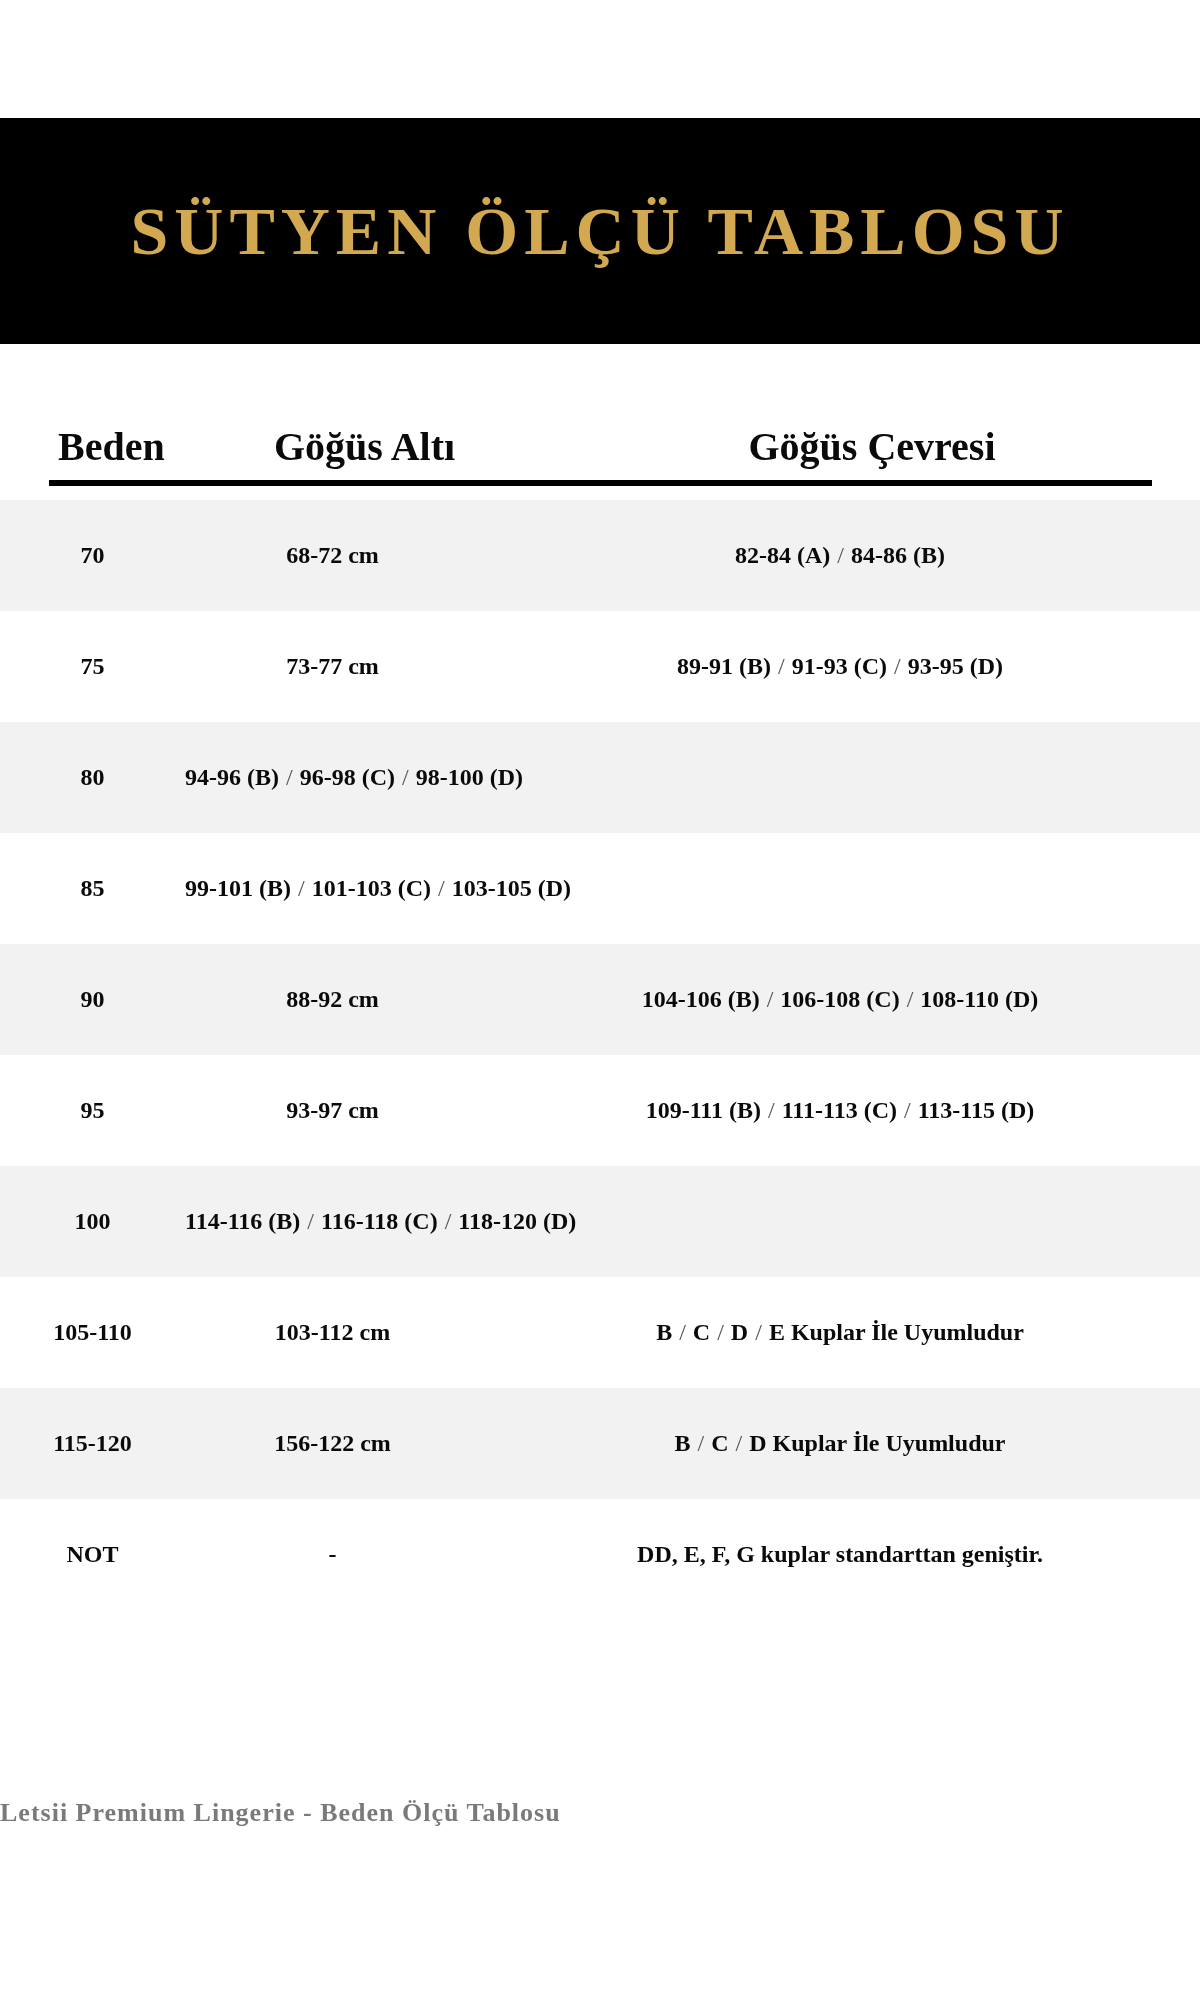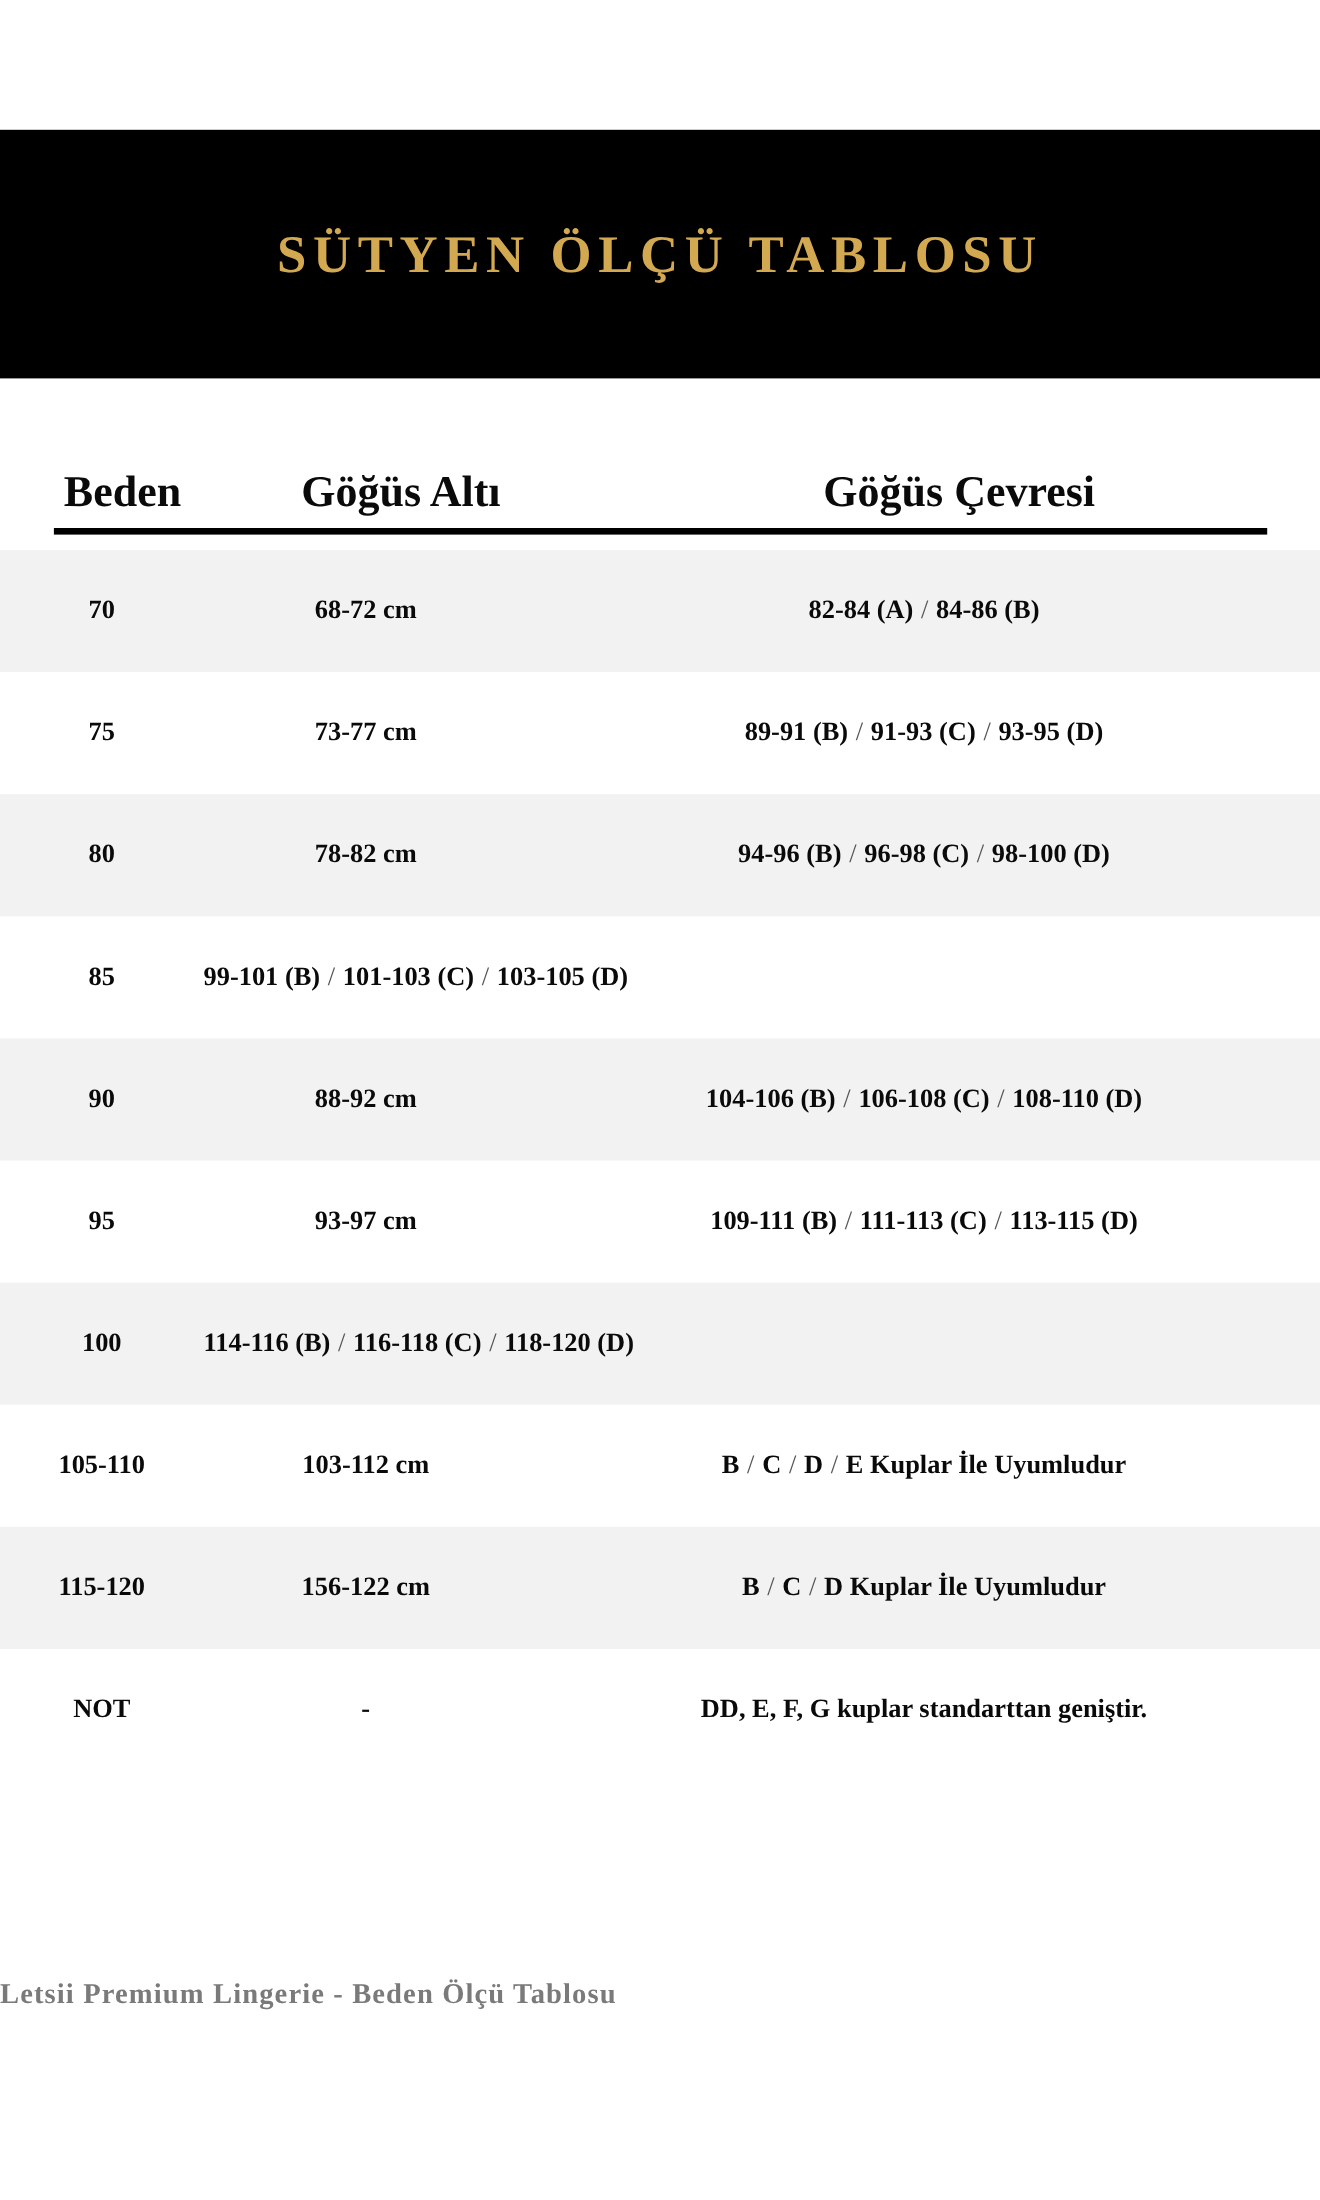--- a/index.html
+++ b/index.html
@@ -17,21 +17,21 @@
   .banner {
     height: 226px;
     background: var(--banner-bg, #000);
     display: flex;
     align-items: center;
     justify-content: center;
   }
   .banner h1 {
     margin: 0;
     color: var(--gold, #D2A851);
-    font-size: 48px;
+    font-size: 68px;
     font-weight: 700;
     letter-spacing: 6px;
     white-space: nowrap;
     text-align: right;
   }
 
   .size-table { width: 1200px; }
 
   .thead {
     padding-top: 80px;
@@ -111,21 +111,20 @@
         <div class="cell c2">68-72 cm</div>
         <div class="cell c3">82-84 (A)<span class="slash">/</span>84-86 (B)</div>
       </div>
       <div class="row">
         <div class="cell c1">75</div>
         <div class="cell c2">73-77 cm</div>
         <div class="cell c3">89-91 (B)<span class="slash">/</span>91-93 (C)<span class="slash">/</span>93-95 (D)</div>
       </div>
       <div class="row">
         <div class="cell c1">80</div>
-        <div class="cell c2">78-82 cm</div>
         <div class="cell c3">94-96 (B)<span class="slash">/</span>96-98 (C)<span class="slash">/</span>98-100 (D)</div>
       </div>
       <div class="row">
         <div class="cell c1">85</div>
         <div class="cell c3">99-101 (B)<span class="slash">/</span>101-103 (C)<span class="slash">/</span>103-105 (D)</div>
       </div>
       <div class="row">
         <div class="cell c1">90</div>
         <div class="cell c2">88-92 cm</div>
         <div class="cell c3">104-106 (B)<span class="slash">/</span>106-108 (C)<span class="slash">/</span>108-110 (D)</div>

